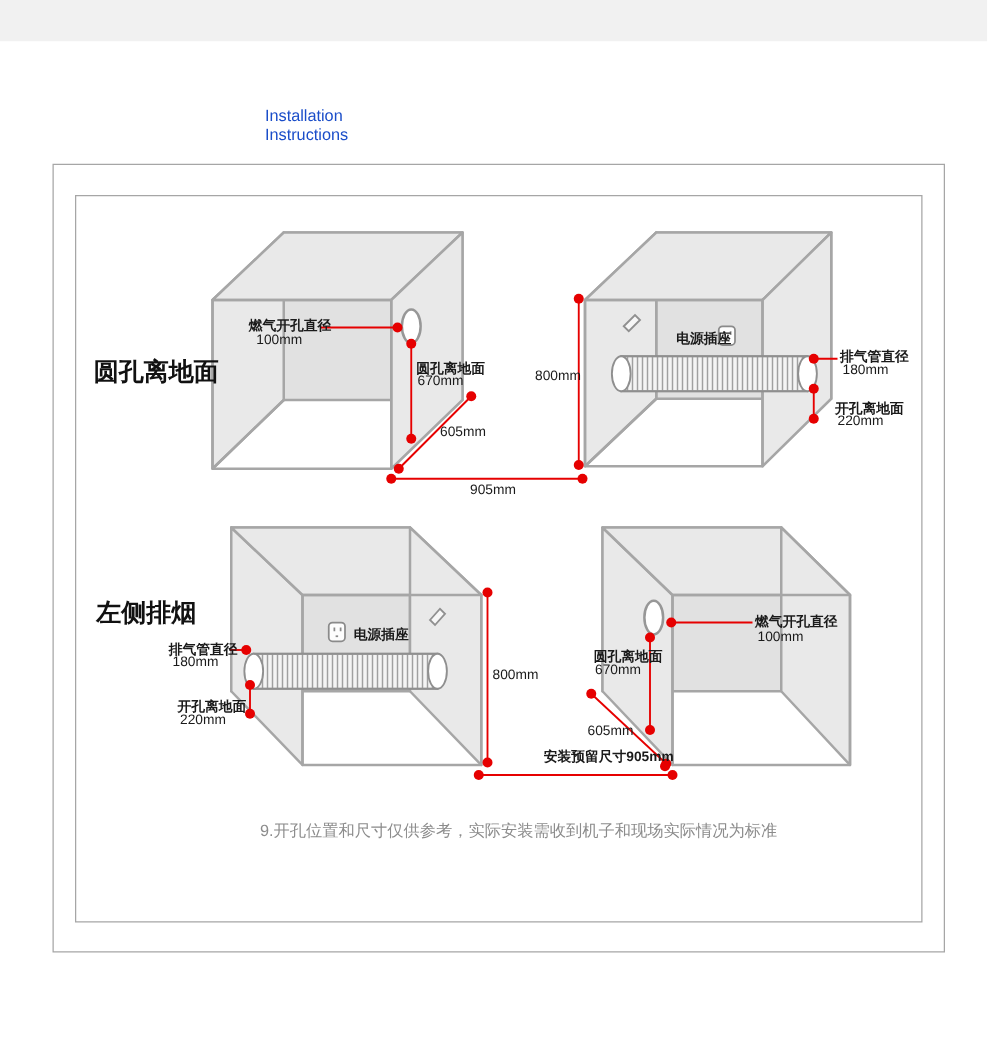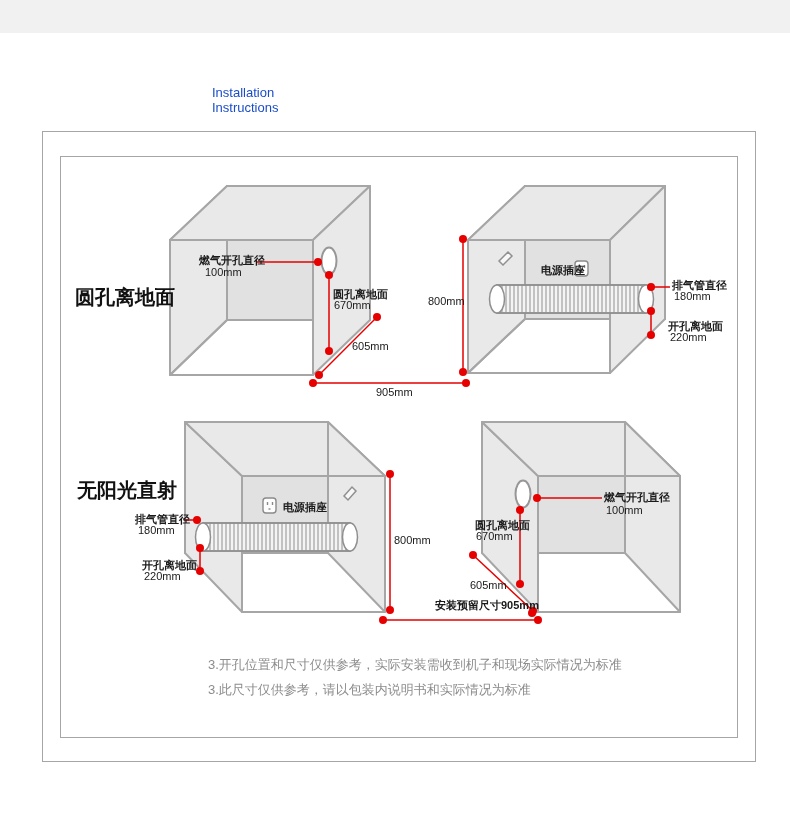--- a/index.html
+++ b/index.html
@@ -150,21 +150,21 @@
       <circle class="dot" cx="473" cy="555" r="4"></circle>
       <circle class="dot" cx="533" cy="611" r="4"></circle>
       <circle class="dot" cx="532" cy="613" r="4"></circle>
       <line class="red" x1="383" y1="620" x2="538" y2="620"></line>
       <circle class="dot" cx="383" cy="620" r="4"></circle>
       <circle class="dot" cx="538" cy="620" r="4"></circle>
     </g>
   </svg>
 
   <div class="section-label" style="left:75px;top:284px;">圆孔离地面</div>
-  <div class="section-label" style="left:77px;top:477px;">无阳光直射</div>
+  <div class="section-label" style="left:77px;top:477px;">左侧排烟</div>
 
   <div class="dim-label" style="left:199px;top:253px;">燃气开孔直径</div>
   <div class="dim-value" style="left:205px;top:266px;">100mm</div>
   <div class="dim-label" style="left:333px;top:287px;">圆孔离地面</div>
   <div class="dim-value" style="left:334px;top:299px;">670mm</div>
   <div class="dim-value" style="left:352px;top:340px;">605mm</div>
   <div class="dim-value" style="left:376px;top:386px;">905mm</div>
 
   <div class="dim-value" style="left:428px;top:295px;">800mm</div>
   <div class="dim-label" style="left:541px;top:263px;">电源插座</div>
@@ -181,17 +181,16 @@
   <div class="dim-value" style="left:394px;top:534px;">800mm</div>
 
   <div class="dim-label" style="left:604px;top:490px;">燃气开孔直径</div>
   <div class="dim-value" style="left:606px;top:504px;">100mm</div>
   <div class="dim-label" style="left:475px;top:518px;">圆孔离地面</div>
   <div class="dim-value" style="left:476px;top:530px;">670mm</div>
   <div class="dim-value" style="left:470px;top:579px;">605mm</div>
   <div class="dim-label" style="left:435px;top:598px;">安装预留尺寸905mm</div>
 
   <div class="notes">
-    <div>3.开孔位置和尺寸仅供参考，实际安装需收到机子和现场实际情况为标准</div>
-    <div>3.此尺寸仅供参考，请以包装内说明书和实际情况为标准</div>
+    <div>9.开孔位置和尺寸仅供参考，实际安装需收到机子和现场实际情况为标准</div>
   </div>
 
 </div>
 
 </body></html>

